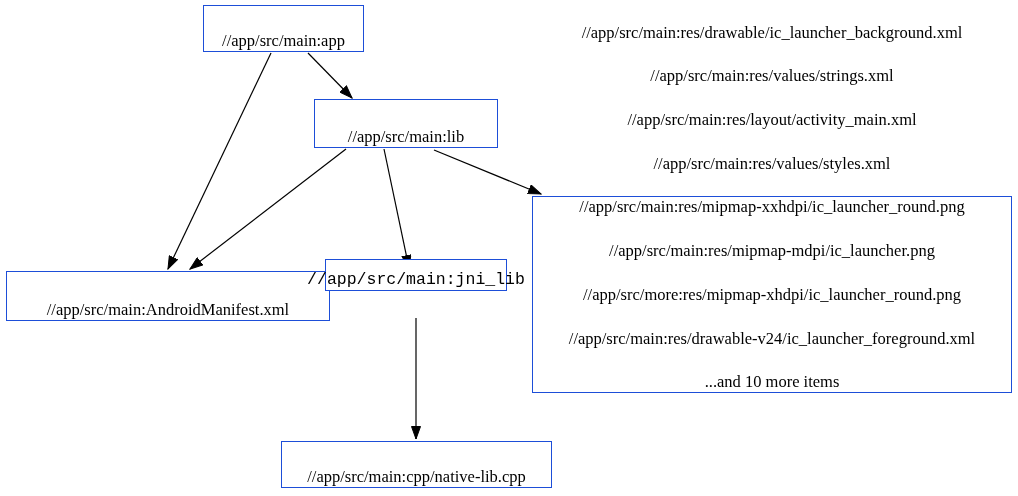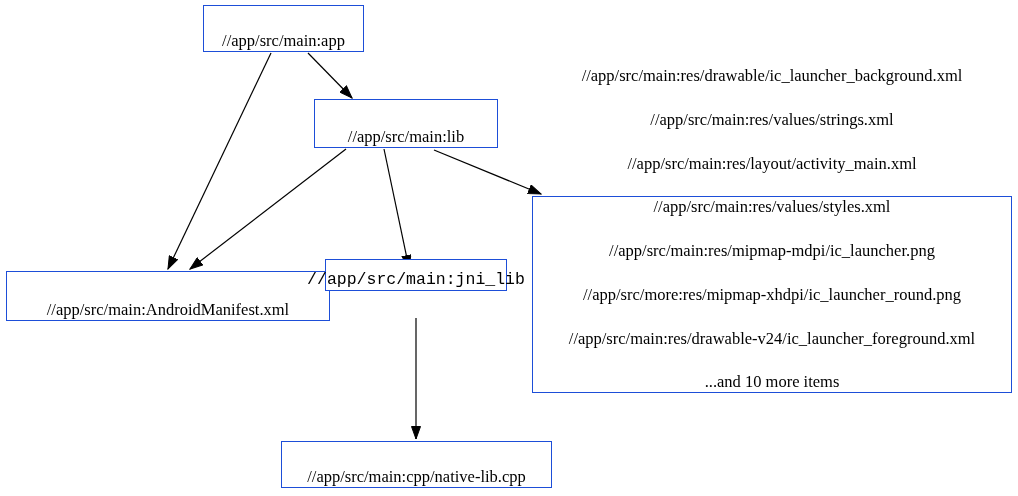--- a/index.html
+++ b/index.html
@@ -88,20 +88,21 @@
 
   <div class="node node-jni">
     <span class="label">//app/src/main:jni_lib</span>
   </div>
 
   <div class="node node-res multiline">
     <span class="label">//app/src/main:res/drawable/ic_launcher_background.xml</span>
     <span class="label">//app/src/main:res/values/strings.xml</span>
     <span class="label">//app/src/main:res/layout/activity_main.xml</span>
     <span class="label">//app/src/main:res/values/styles.xml</span>
+    <span class="label">//app/src/main:res/mipmap-xxhdpi/ic_launcher_round.png</span>
     <span class="label">//app/src/main:res/mipmap-mdpi/ic_launcher.png</span>
     <span class="label">//app/src/more:res/mipmap-xhdpi/ic_launcher_round.png</span>
     <span class="label">//app/src/main:res/drawable-v24/ic_launcher_foreground.xml</span>
     <span class="label">...and 10 more items</span>
   </div>
 
   <div class="node node-native">
     <span class="label">//app/src/main:cpp/native-lib.cpp</span>
   </div>
 

